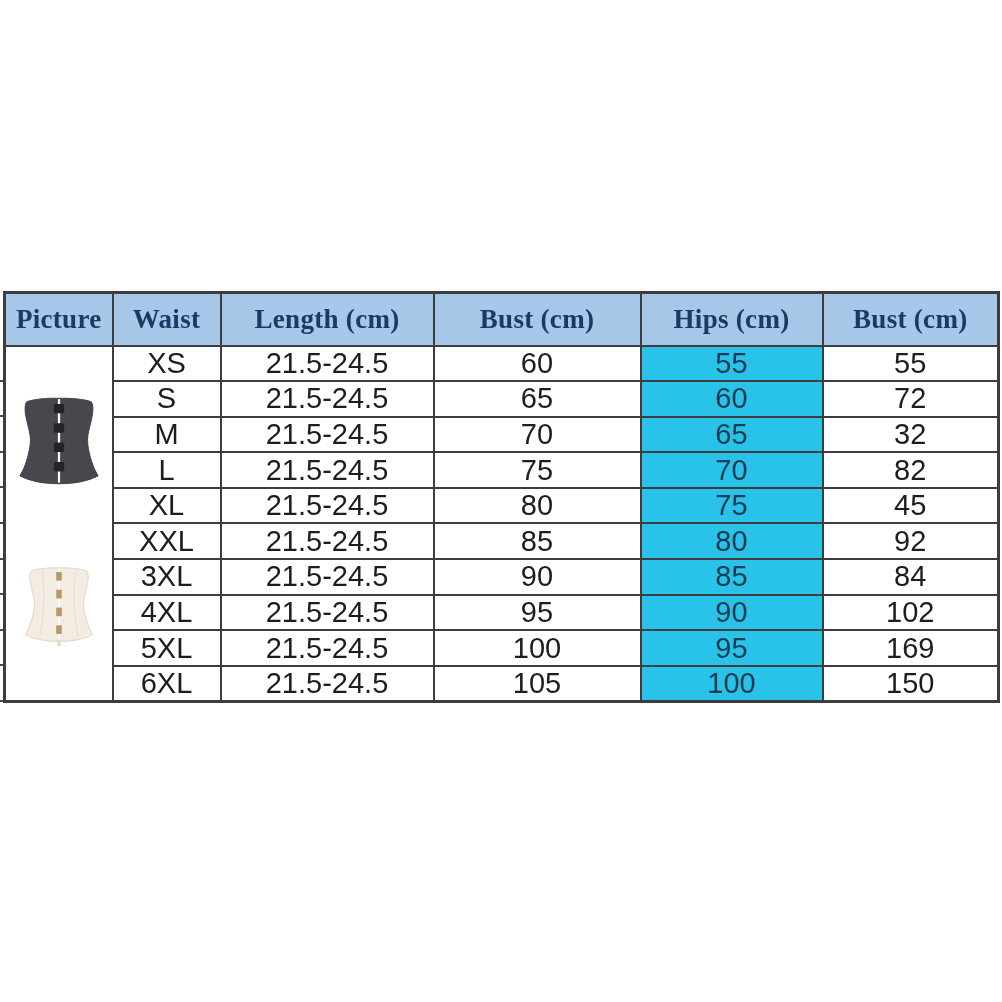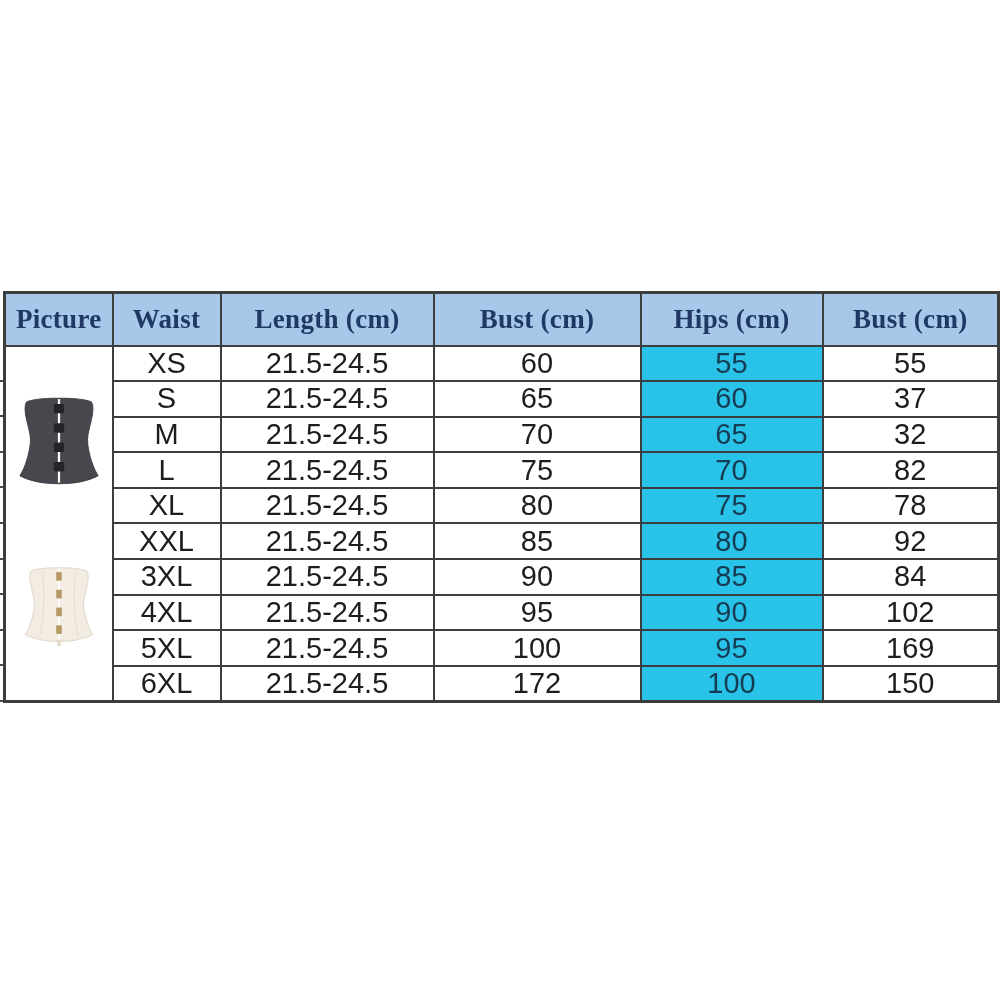--- a/index.html
+++ b/index.html
@@ -148,42 +148,42 @@
           <td class="data-cell">21.5-24.5</td>
           <td class="data-cell">60</td>
           <td class="data-cell highlight">55</td>
           <td class="data-cell">55</td>
         </tr>
         <tr>
           <td class="data-cell">S</td>
           <td class="data-cell">21.5-24.5</td>
           <td class="data-cell">65</td>
           <td class="data-cell highlight">60</td>
-          <td class="data-cell">37</td>
+          <td class="data-cell">72</td>
         </tr>
         <tr>
           <td class="data-cell">M</td>
           <td class="data-cell">21.5-24.5</td>
           <td class="data-cell">70</td>
           <td class="data-cell highlight">65</td>
           <td class="data-cell">32</td>
         </tr>
         <tr>
           <td class="data-cell">L</td>
           <td class="data-cell">21.5-24.5</td>
           <td class="data-cell">75</td>
           <td class="data-cell highlight">70</td>
           <td class="data-cell">82</td>
         </tr>
         <tr>
           <td class="data-cell">XL</td>
           <td class="data-cell">21.5-24.5</td>
           <td class="data-cell">80</td>
           <td class="data-cell highlight">75</td>
-          <td class="data-cell">78</td>
+          <td class="data-cell">45</td>
         </tr>
         <tr>
           <td class="data-cell">XXL</td>
           <td class="data-cell">21.5-24.5</td>
           <td class="data-cell">85</td>
           <td class="data-cell highlight">80</td>
           <td class="data-cell">92</td>
         </tr>
         <tr>
           <td class="data-cell">3XL</td>
@@ -202,19 +202,19 @@
         <tr>
           <td class="data-cell">5XL</td>
           <td class="data-cell">21.5-24.5</td>
           <td class="data-cell">100</td>
           <td class="data-cell highlight">95</td>
           <td class="data-cell">169</td>
         </tr>
         <tr>
           <td class="data-cell">6XL</td>
           <td class="data-cell">21.5-24.5</td>
-          <td class="data-cell">172</td>
+          <td class="data-cell">105</td>
           <td class="data-cell highlight">100</td>
           <td class="data-cell">150</td>
         </tr>
       </tbody>
   </table>
 </div>
 
 </body></html>

